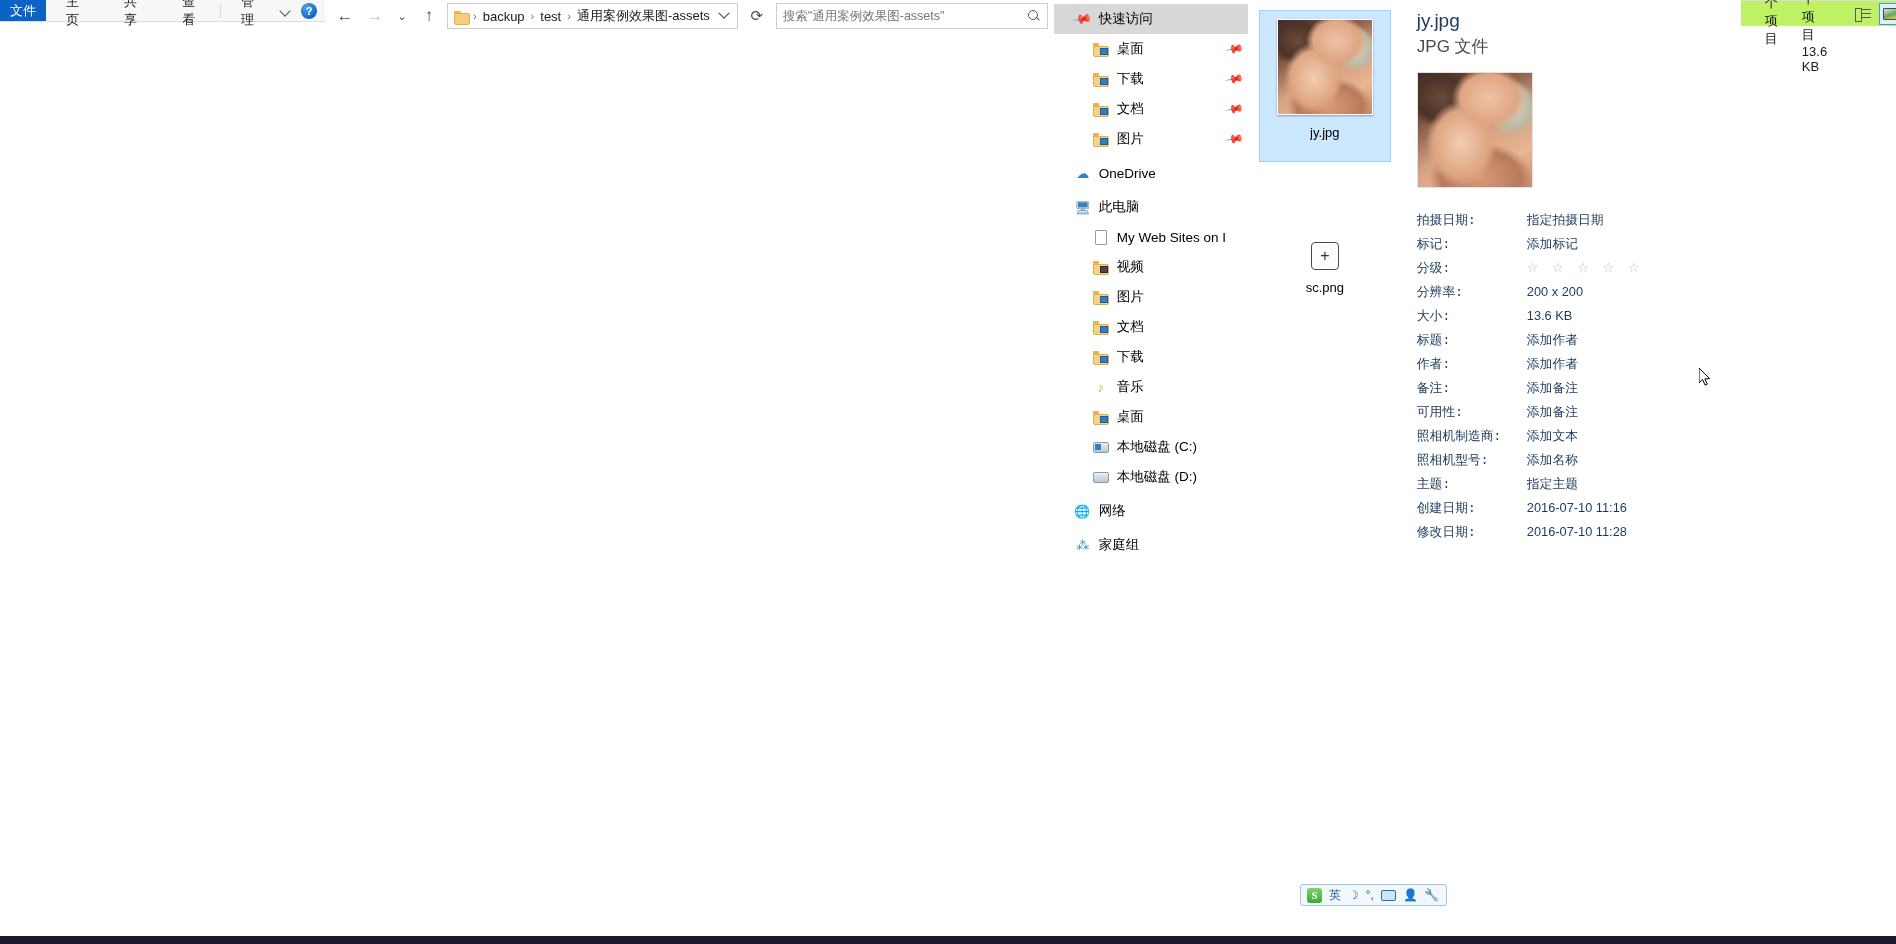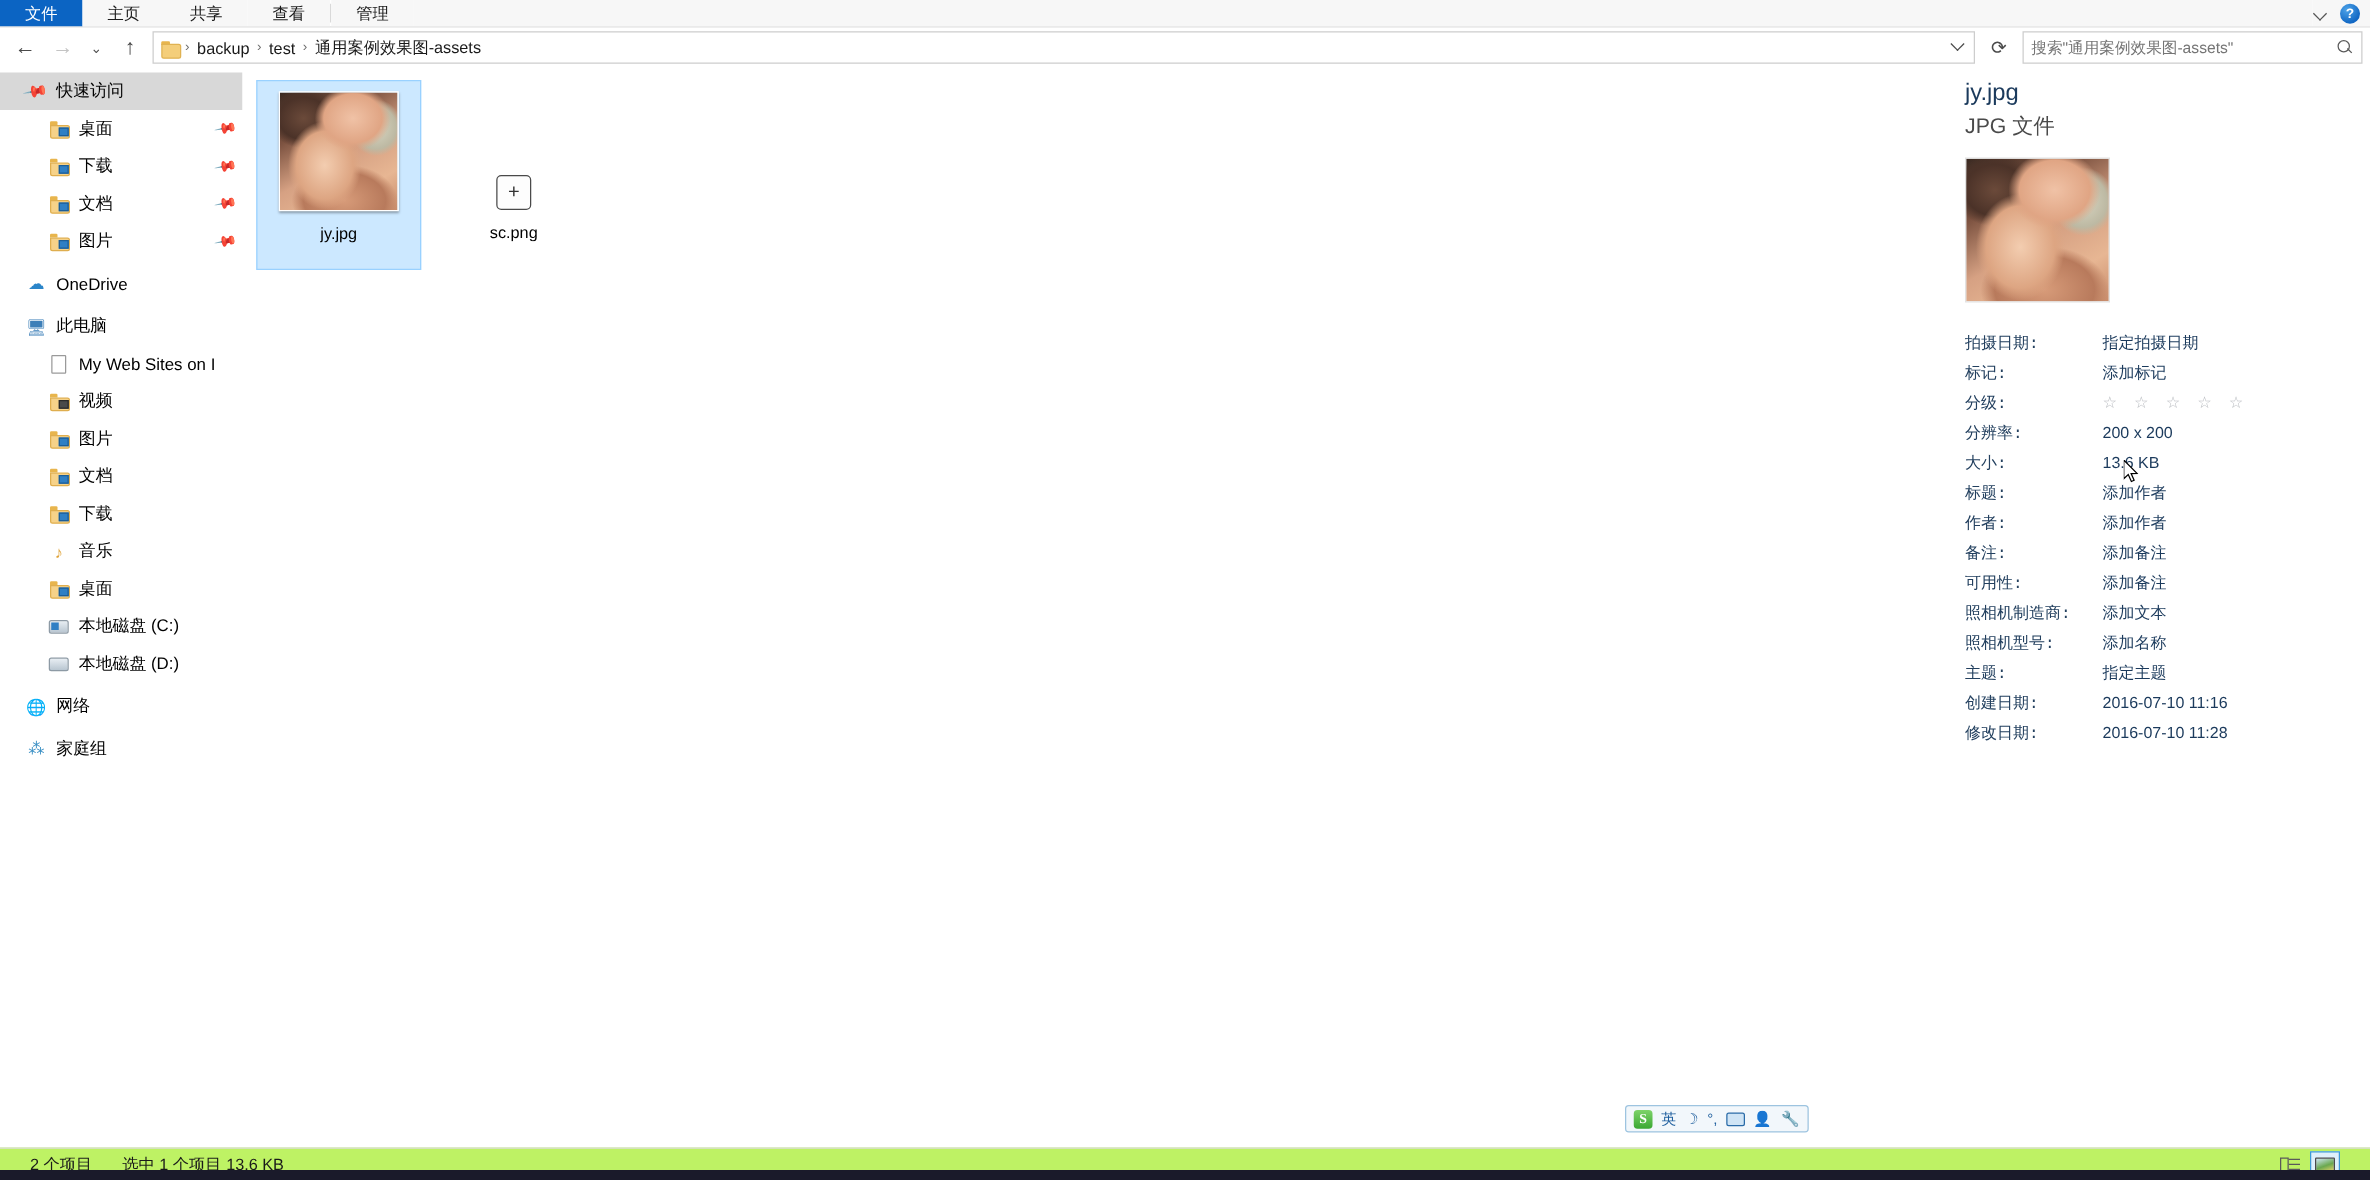--- a/index.html
+++ b/index.html
@@ -8,21 +8,21 @@
     font-family: "Liberation Sans", "DejaVu Sans", sans-serif;
     background: #ffffff;
     overflow: hidden;
     -webkit-font-smoothing: antialiased;
   }
   #explorer {
     position: relative;
     width: 1896px; height: 944px;
     background: #ffffff;
     display: flex;
-    flex-direction: column;
+    flex-direction: row;
   }
 
   
   .ribbon-bar {
     height: 22px;
     background: #ffffff;
     border-bottom: 1px solid #dededeff;
     display: flex;
     align-items: stretch;
     position: relative;

